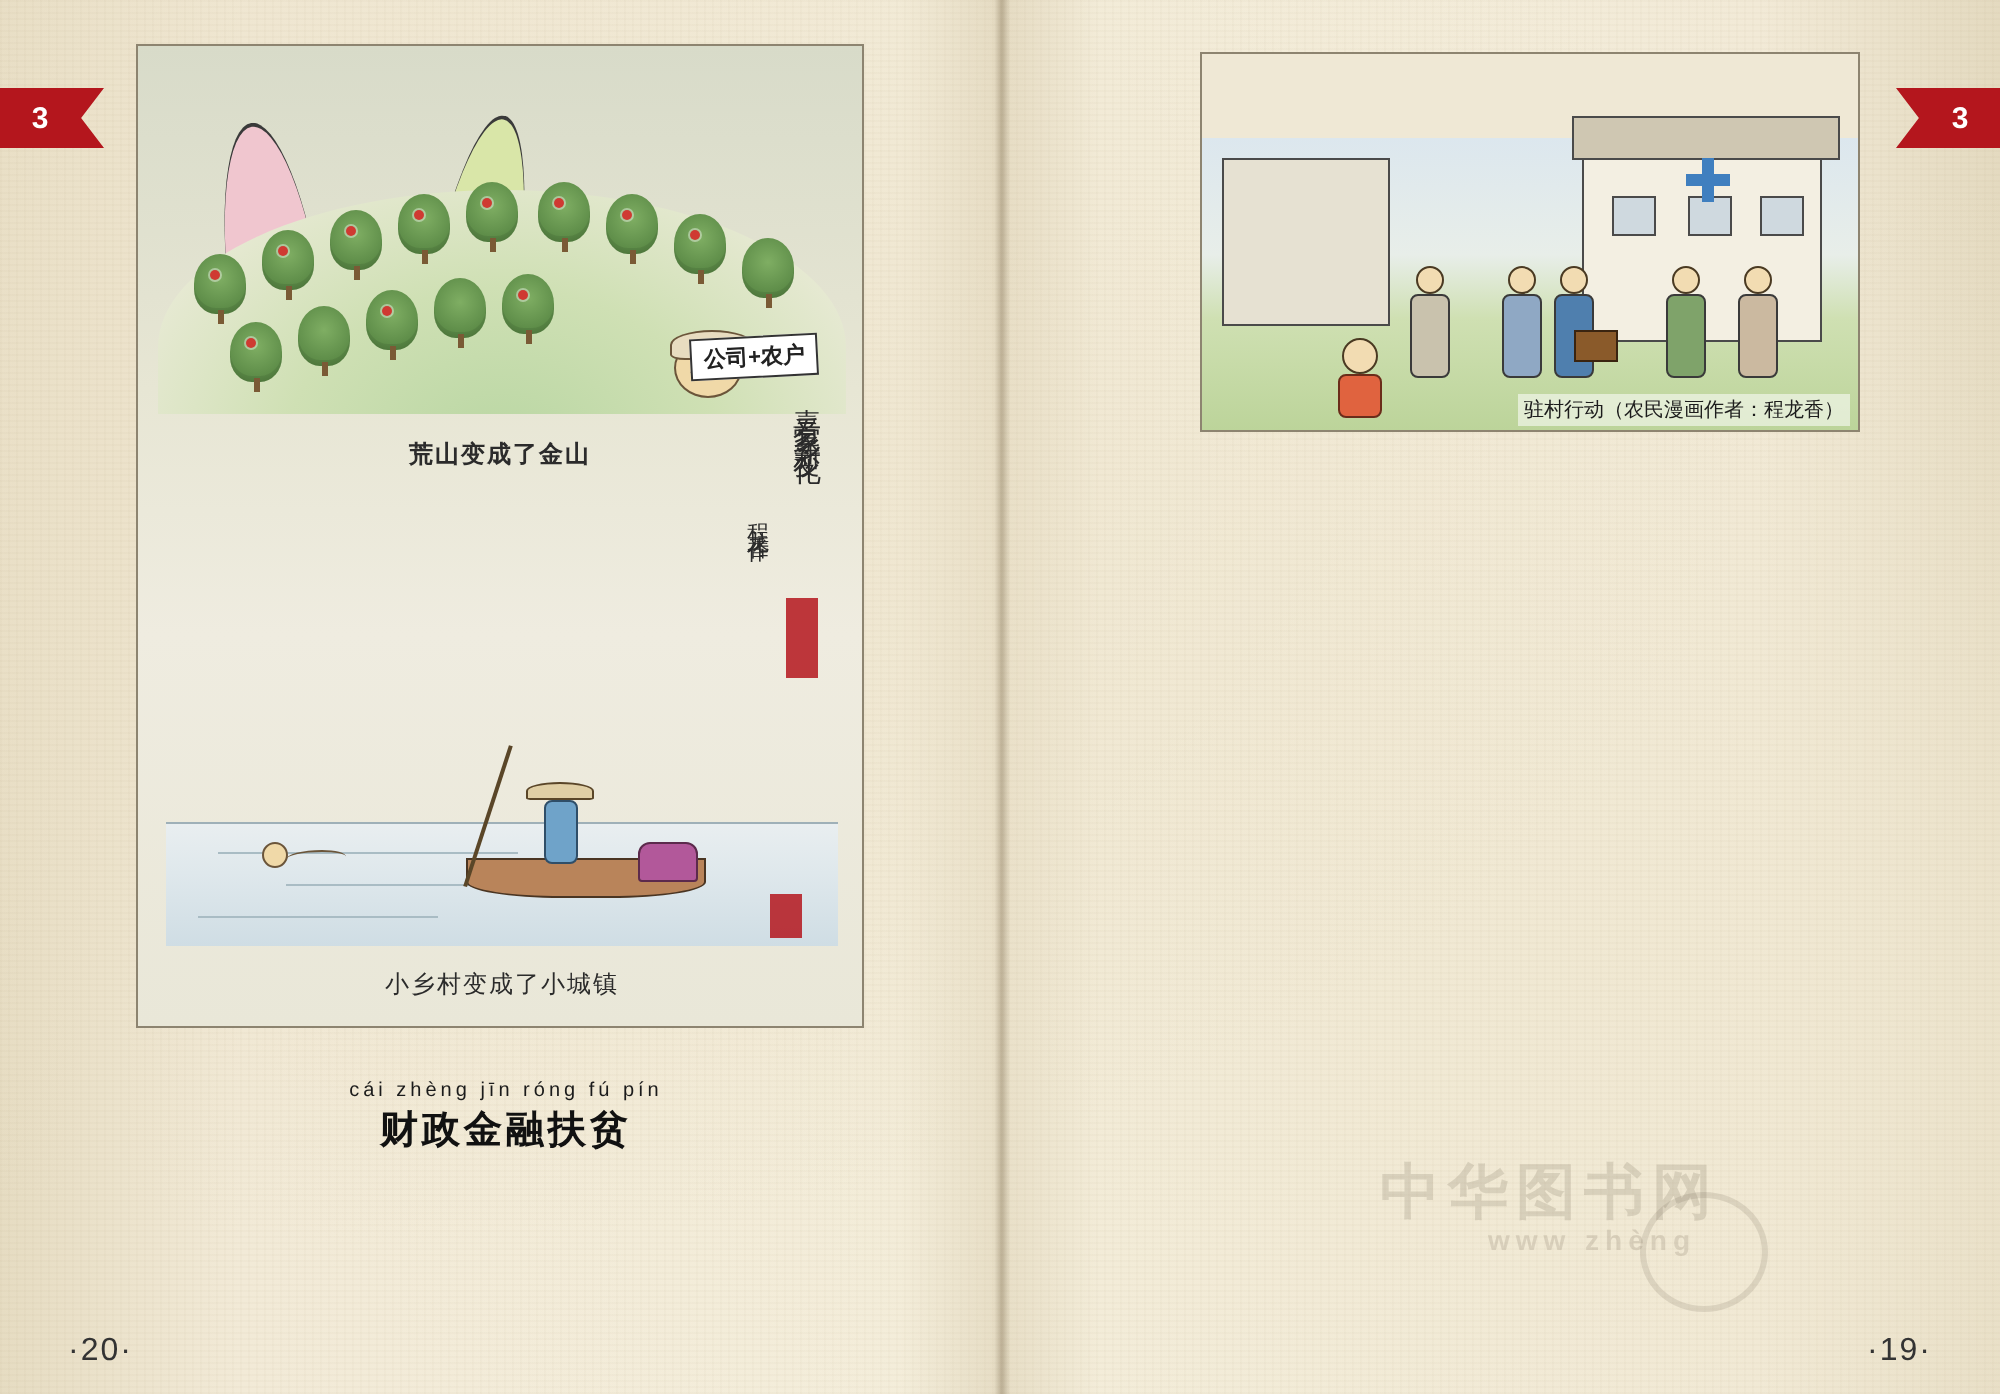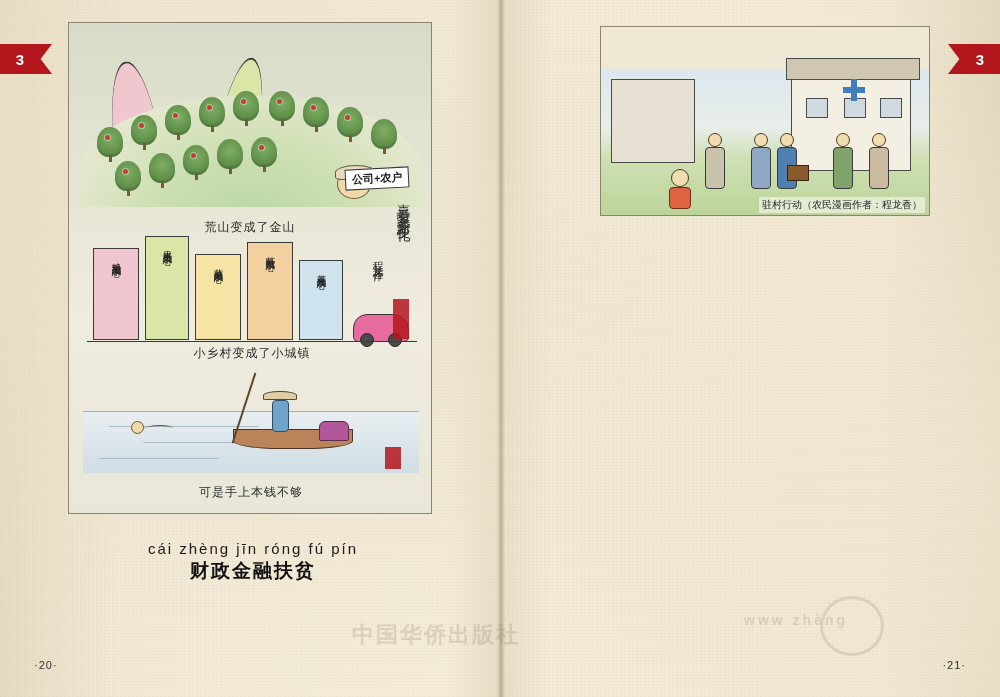--- a/index.html
+++ b/index.html
@@ -273,38 +273,38 @@
   .ph-child .h { position: absolute; left: 4px; top: 0; width: 18px; height: 18px; border-radius: 50%; background: #f2dcb2; border: 1.2px solid #4a3a22; }
   .ph-child .b { position: absolute; left: 2px; top: 18px; width: 22px; height: 22px; background: #e0633f; border: 1.2px solid #6a2c1a; border-radius: 4px; }
   .ph-bag { position: absolute; left: 186px; bottom: 34px; width: 22px; height: 16px; background: #8a5a2a; border: 1.2px solid #3a2410; }
   .ph-caption {
     position: absolute; right: 4px; bottom: 2px;
     font-size: 10px; color: #1c1c1c; background: rgba(255,255,255,0.55); padding: 1px 3px;
   }
 
   
   .pinyin {
-    font-size: 15px; color: #1b1b1b; letter-spacing: 2px;
+    font-size: 10px; color: #1b1b1b; letter-spacing: 2px;
   }
   .heading {
     font-size: 19px; font-weight: bold; color: #111; letter-spacing: 2px;
   }
   .para {
     font-size: 13.5px; line-height: 2.0; color: #1b1b1b; text-align: justify;
   }
   .eg { color: #b4161d; font-weight: bold; }
   .u-red { color: #b4161d; border-bottom: 1px solid #b4161d; }
 
   .lblock { position: absolute; left: 68px; top: 540px; width: 370px; }
   .lblock .pinyin { text-align: center; }
   .lblock .heading { text-align: center; margin-top: 1px; }
   .lblock .para { margin-top: 8px; text-indent: 0; }
 
   .folio {
-    position: absolute; bottom: 26px; font-size: 11px; color: #333; letter-spacing: 1px;
+    position: absolute; bottom: 12px; font-size: 16px; color: #333; letter-spacing: 1px;
   }
   .folio.left { left: 34px; }
   .folio.right { right: 34px; }
 
   
   .wm {
     position: absolute; pointer-events: none; user-select: none;
     color: rgba(130,120,100,0.22); font-weight: bold;
     white-space: nowrap;
   }
@@ -360,78 +360,57 @@
           <div class="fruit" style="left:198px; top:42px;"></div>
           <div class="fruit" style="left:232px; top:48px;"></div>
           <div class="fruit" style="left:266px; top:58px;"></div>
           <div class="fruit" style="left:44px; top:112px;"></div>
           <div class="fruit" style="left:112px; top:96px;"></div>
           <div class="fruit" style="left:180px; top:88px;"></div>
 
           <div class="farmer-face"></div>
           <div class="sign-box">公司+农户</div>
         </div>
-        <div class="hill-caption" style="top:196px;">荒山变成了金山</div>
-
-        <div class="town">
-          <div class="bldg b1">
-            <span class="vtext">粮油批发中心</span>
-          </div>
-          <div class="bldg b2">
-            <span class="vtext">水果批发中心</span>
-          </div>
-          <div class="bldg b3">
-            <span class="vtext">蔬菜批发中心</span>
-          </div>
-          <div class="bldg b4">
-            <span class="vtext">茶叶批发中心</span>
-          </div>
-          <div class="bldg b5">
-            <span class="vtext">花卉批发中心</span>
-          </div>
-          <div class="car"></div>
-          <div class="ground-line"></div>
-          <div class="town-caption">小乡村变成了小城镇</div>
-        </div>
+        <div class="hill-caption" style="top:196px;font-weight:bold;">荒山变成了金山</div>
+
 
         <div class="river">
           <div class="water">
             <div class="wave" style="top:14px; left:26px; width:150px;"></div>
             <div class="wave" style="top:30px; left:60px; width:200px;"></div>
             <div class="wave" style="top:46px; left:16px; width:120px;"></div>
           </div>
           <div class="swimmer">
             <div class="head"></div>
             <div class="arm"></div>
           </div>
           <div class="boat"></div>
           <div class="pole"></div>
           <div class="boatman">
             <div class="hat"></div>
             <div class="body"></div>
           </div>
           <div class="cargo"></div>
-          <div class="river-caption">可是手上本钱不够</div>
+          <div class="river-caption">小乡村变成了小城镇</div>
         </div>
 
         <div class="vsign">喜看家乡新变化</div>
         <div class="vsign2">程龙香作</div>
         <div class="seal s1"></div>
         <div class="seal s2"></div>
       </div>
     </div>
 
 
     <div class="lblock">
       <div class="pinyin">cái zhèng jīn róng fú pín</div>
       <div class="heading">财政金融扶贫</div>
     </div>
 
     <div class="folio left">·20·</div>
-    <div class="wm wm1">中国华侨出版社</div>
   </div>
 
   <div class="page right">
 
     <div class="chapter-tag right">3</div>
 
     <div class="illus illus-photo">
       <div class="photo-inner">
         <div class="ph-wall"></div>
         <div class="ph-house">
@@ -464,19 +443,20 @@
         </div>
         <div class="ph-child">
           <div class="h"></div>
           <div class="b"></div>
         </div>
 
         <div class="ph-caption">驻村行动（农民漫画作者：程龙香）</div>
       </div>
     </div>
 
-    <div class="folio right">·21·</div>
+    <div class="folio right">·19·</div>
   </div>
 
+  <div class="wm wm2">中华图书网</div>
   <div class="wm wm3">www zhèng</div>
   <div class="wm-logo"></div>
 
 </div>
 
 </body></html>

